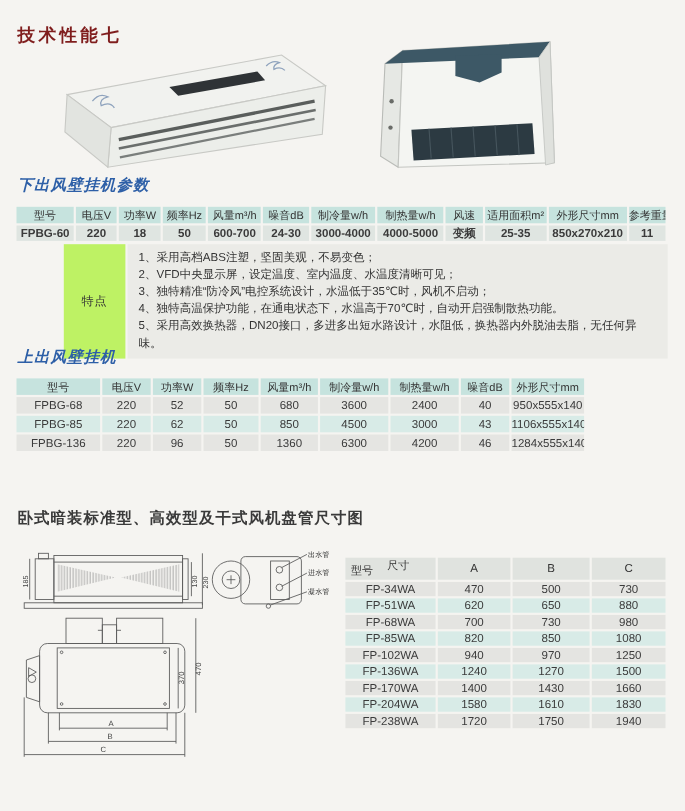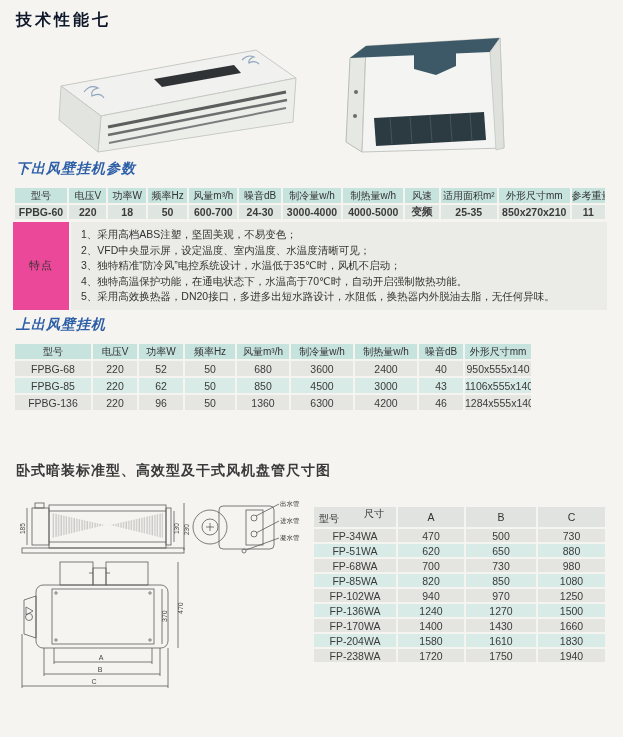--- a/index.html
+++ b/index.html
@@ -1,59 +1,59 @@
 <!DOCTYPE html>
 <html><head>
 <meta charset="utf-8">
 <style>
   html,body{margin:0;padding:0;background:#e9e8e5;}
   .page{position:relative;width:623px;height:737px;background:#f5f4f1;
         font-family:"Liberation Sans","DejaVu Sans",sans-serif;color:#3b3b3b;overflow:hidden;}
-  .page-title{position:absolute;left:16px;top:10px;font-size:16px;font-weight:600;
-              letter-spacing:3px;color:#0f172a;}
+  .page-title{position:absolute;left:16px;top:22px;font-size:16px;font-weight:600;
+              letter-spacing:3px;color:#7f1d1d;}
   .img-left{position:absolute;left:46px;top:34px;}
   .img-right{position:absolute;left:332px;top:28px;}
   .sec-title{position:absolute;font-size:14px;font-weight:bold;letter-spacing:1px;}
   .sec-title.blue{color:#2d5fa7;font-style:italic;}
   .sec-title.dark{color:#3a3a3a;}
   .s1{left:16px;top:160px;}
   .s2{left:16px;top:316px;}
   .s3{left:16px;top:462px;}
   table{border-collapse:separate;border-spacing:2px;table-layout:fixed;position:absolute;}
   th{background:#c6e3de;font-weight:normal;font-size:10px;color:#333;text-align:center;
      padding:0;height:15px;white-space:nowrap;overflow:hidden;}
   td{font-size:10.5px;text-align:center;padding:0;height:14px;white-space:nowrap;overflow:hidden;color:#3b3b3b;}
   #t1{left:13px;top:186px;width:594px;}
   #t1 th:nth-child(1){width:50px}#t1 th:nth-child(2){width:36px}#t1 th:nth-child(3){width:36px}
   #t1 th:nth-child(4){width:38px}#t1 th:nth-child(5){width:46px}#t1 th:nth-child(6){width:40px}
   #t1 th:nth-child(7){width:56px}#t1 th:nth-child(8){width:58px}#t1 th:nth-child(9){width:32px}
   #t1 th:nth-child(10){width:54px}#t1 th:nth-child(11){width:68px}#t1 th:nth-child(12){width:32px}
   #t1 td{background:#dfe5e1;font-weight:bold;}
   .features{position:absolute;left:13px;top:222px;width:594px;display:flex;gap:2px;}
-  .f-label{width:56px;background:#ec4899;display:flex;align-items:center;justify-content:center;
-           font-size:11px;color:#333;letter-spacing:1px;}
+  .f-label{width:56px;background:#bef264;display:flex;align-items:center;justify-content:center;
+           font-size:11px;color:#333;letter-spacing:1px;margin-left:45px;}
   .f-body{flex:1;background:#ebebe7;padding:5px 10px;font-size:10.5px;line-height:15.6px;color:#333;}
   #t2{left:13px;top:342px;width:520px;}
   #t2 th:nth-child(1){width:76px}#t2 th:nth-child(2){width:44px}#t2 th:nth-child(3){width:44px}
   #t2 th:nth-child(4){width:50px}#t2 th:nth-child(5){width:52px}#t2 th:nth-child(6){width:62px}
   #t2 th:nth-child(7){width:62px}#t2 th:nth-child(8){width:44px}#t2 th:nth-child(9){width:66px}
   #t2 td{height:15px;text-align:center;}
   #t2 tbody tr:nth-child(odd) td{background:#e5e5e2;}
   #t2 tbody tr:nth-child(even) td{background:#d8ebe7;}
   #t3{left:312px;top:505px;width:295px;}
   #t3 th{background:#e0e3df;height:20px;font-size:10.5px;}
   #t3 th:nth-child(1){width:82px}#t3 th:nth-child(2){width:66px}
   #t3 th:nth-child(3){width:70px}#t3 th:nth-child(4){width:67px}
   #t3 td{height:13px;}
   #t3 tbody tr:nth-child(odd) td{background:#e4e4e1;}
   #t3 tbody tr:nth-child(even) td{background:#d8ebe7;}
   .corner{position:relative;
     background:linear-gradient(to top right,#e0e3df calc(50% - 0.7px),#8e8e8e calc(50% - 0.7px),
                #8e8e8e calc(50% + 0.7px),#e0e3df calc(50% + 0.7px));}
-  .corner .c-top{position:absolute;top:0;right:12px;font-size:10px;margin-left:40px;}
+  .corner .c-top{position:absolute;top:0;right:24px;font-size:10px;margin-left:40px;}
   .corner .c-bottom{position:absolute;bottom:1px;left:5px;font-size:10px;}
   .drawings{position:absolute;left:16px;top:488px;}
 </style>
 </head>
 <body>
 
 <div class="page">
 
   <div class="page-title">技术性能七</div>
 

